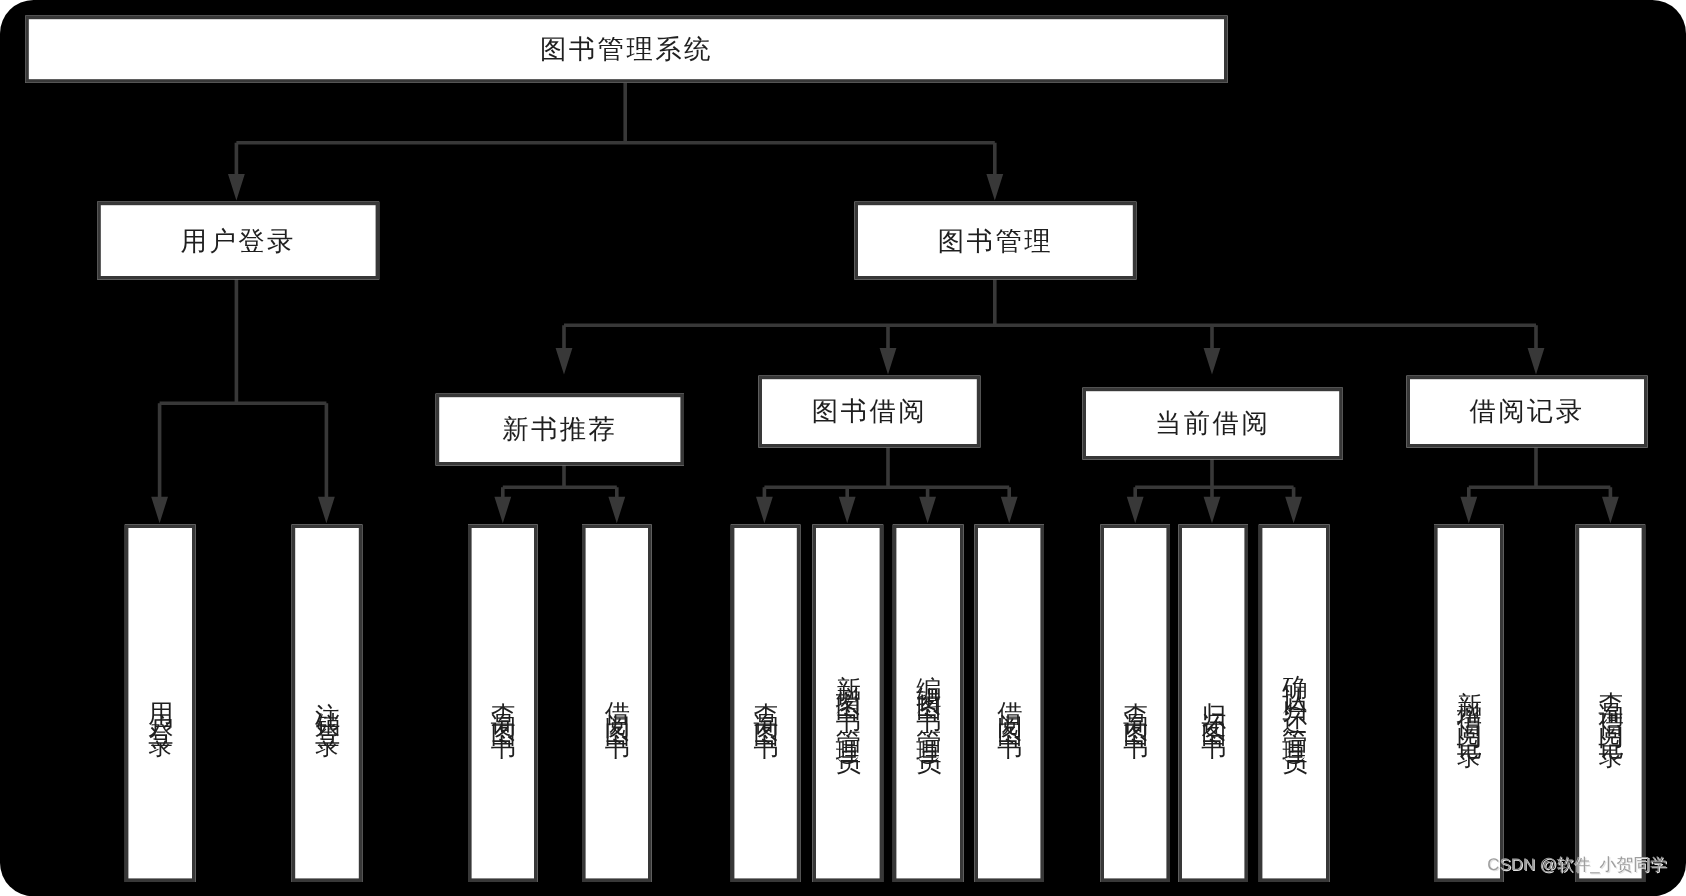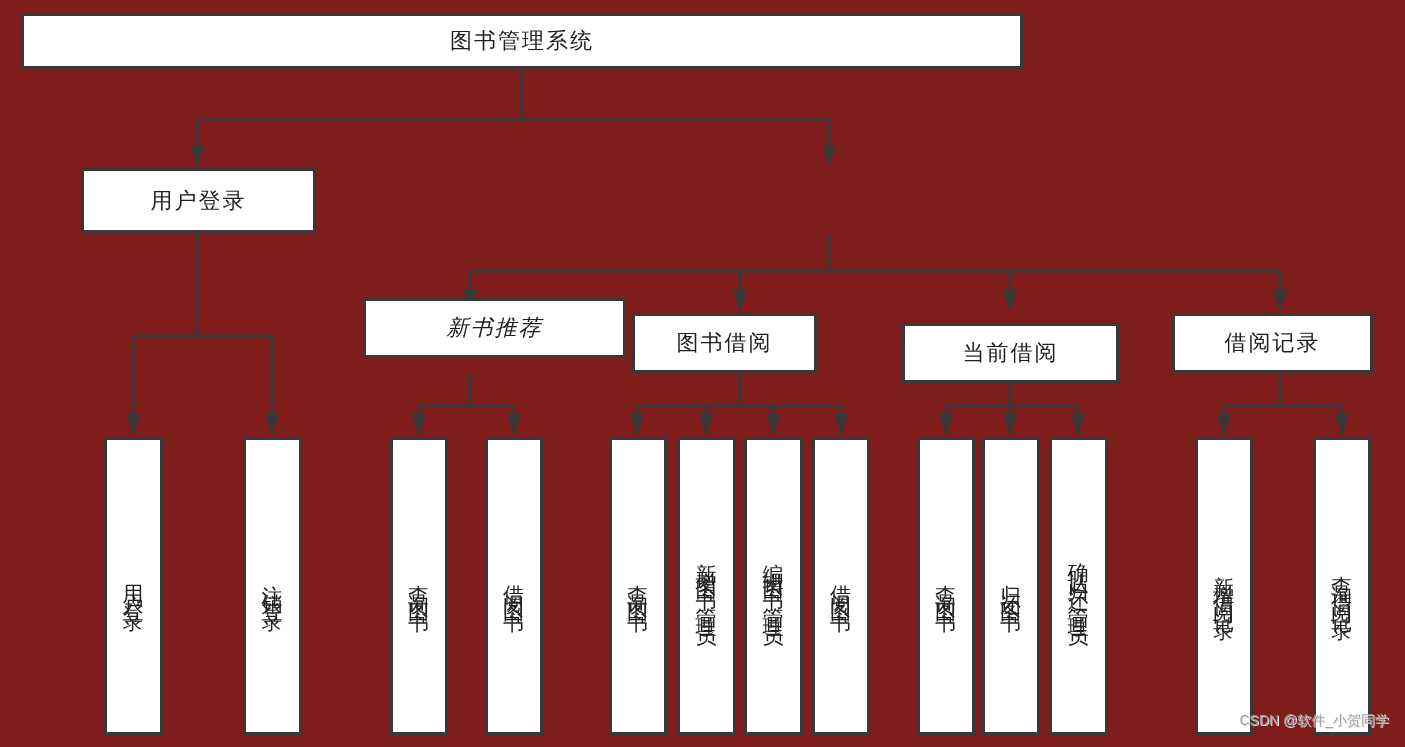--- a/index.html
+++ b/index.html
@@ -1,22 +1,23 @@
 <!DOCTYPE html>
 <html><head>
 <meta charset="utf-8">
 <style>
   html, body { margin: 0; padding: 0; background: #ffffff; }
   #canvas {
     position: relative;
     width: 1405px;
     height: 747px;
-    background: #7f1d1d;
+    background: #000000;
     font-family: "Liberation Sans", "DejaVu Sans", sans-serif;
     overflow: hidden;
+    border-radius: 28px;
   }
   #connectors { position: absolute; left: 0; top: 0; z-index: 1; }
   .box {
     position: absolute;
     box-sizing: border-box;
     border: 3px solid #383838;
     background: #ffffff;
     display: flex;
     align-items: center;
     justify-content: center;
@@ -76,22 +77,25 @@
       M1217,414 h14 L1224,436 Z  M1335,414 h14 L1342,436 Z"></path>
   </svg>
 
   <div class="box" style="left:21px; top:13px; width:1002px; height:56px;">
     <span class="hlabel">图书管理系统</span>
   </div>
 
   <div class="box" style="left:81px; top:168px; width:235px; height:65px;">
     <span class="hlabel">用户登录</span>
   </div>
+  <div class="box" style="left:712px; top:168px; width:235px; height:65px;">
+    <span class="hlabel">图书管理</span>
+  </div>
 
-  <div class="box" style="left:363px; top:298px; width:263px; height:60px;font-style:italic;">
+  <div class="box" style="left:363px; top:328px; width:207px; height:60px;">
     <span class="hlabel">新书推荐</span>
   </div>
   <div class="box" style="left:632px; top:313px; width:185px; height:60px;">
     <span class="hlabel">图书借阅</span>
   </div>
   <div class="box" style="left:902px; top:323px; width:217px; height:60px;">
     <span class="hlabel">当前借阅</span>
   </div>
   <div class="box" style="left:1172px; top:313px; width:201px; height:60px;">
     <span class="hlabel">借阅记录</span>

